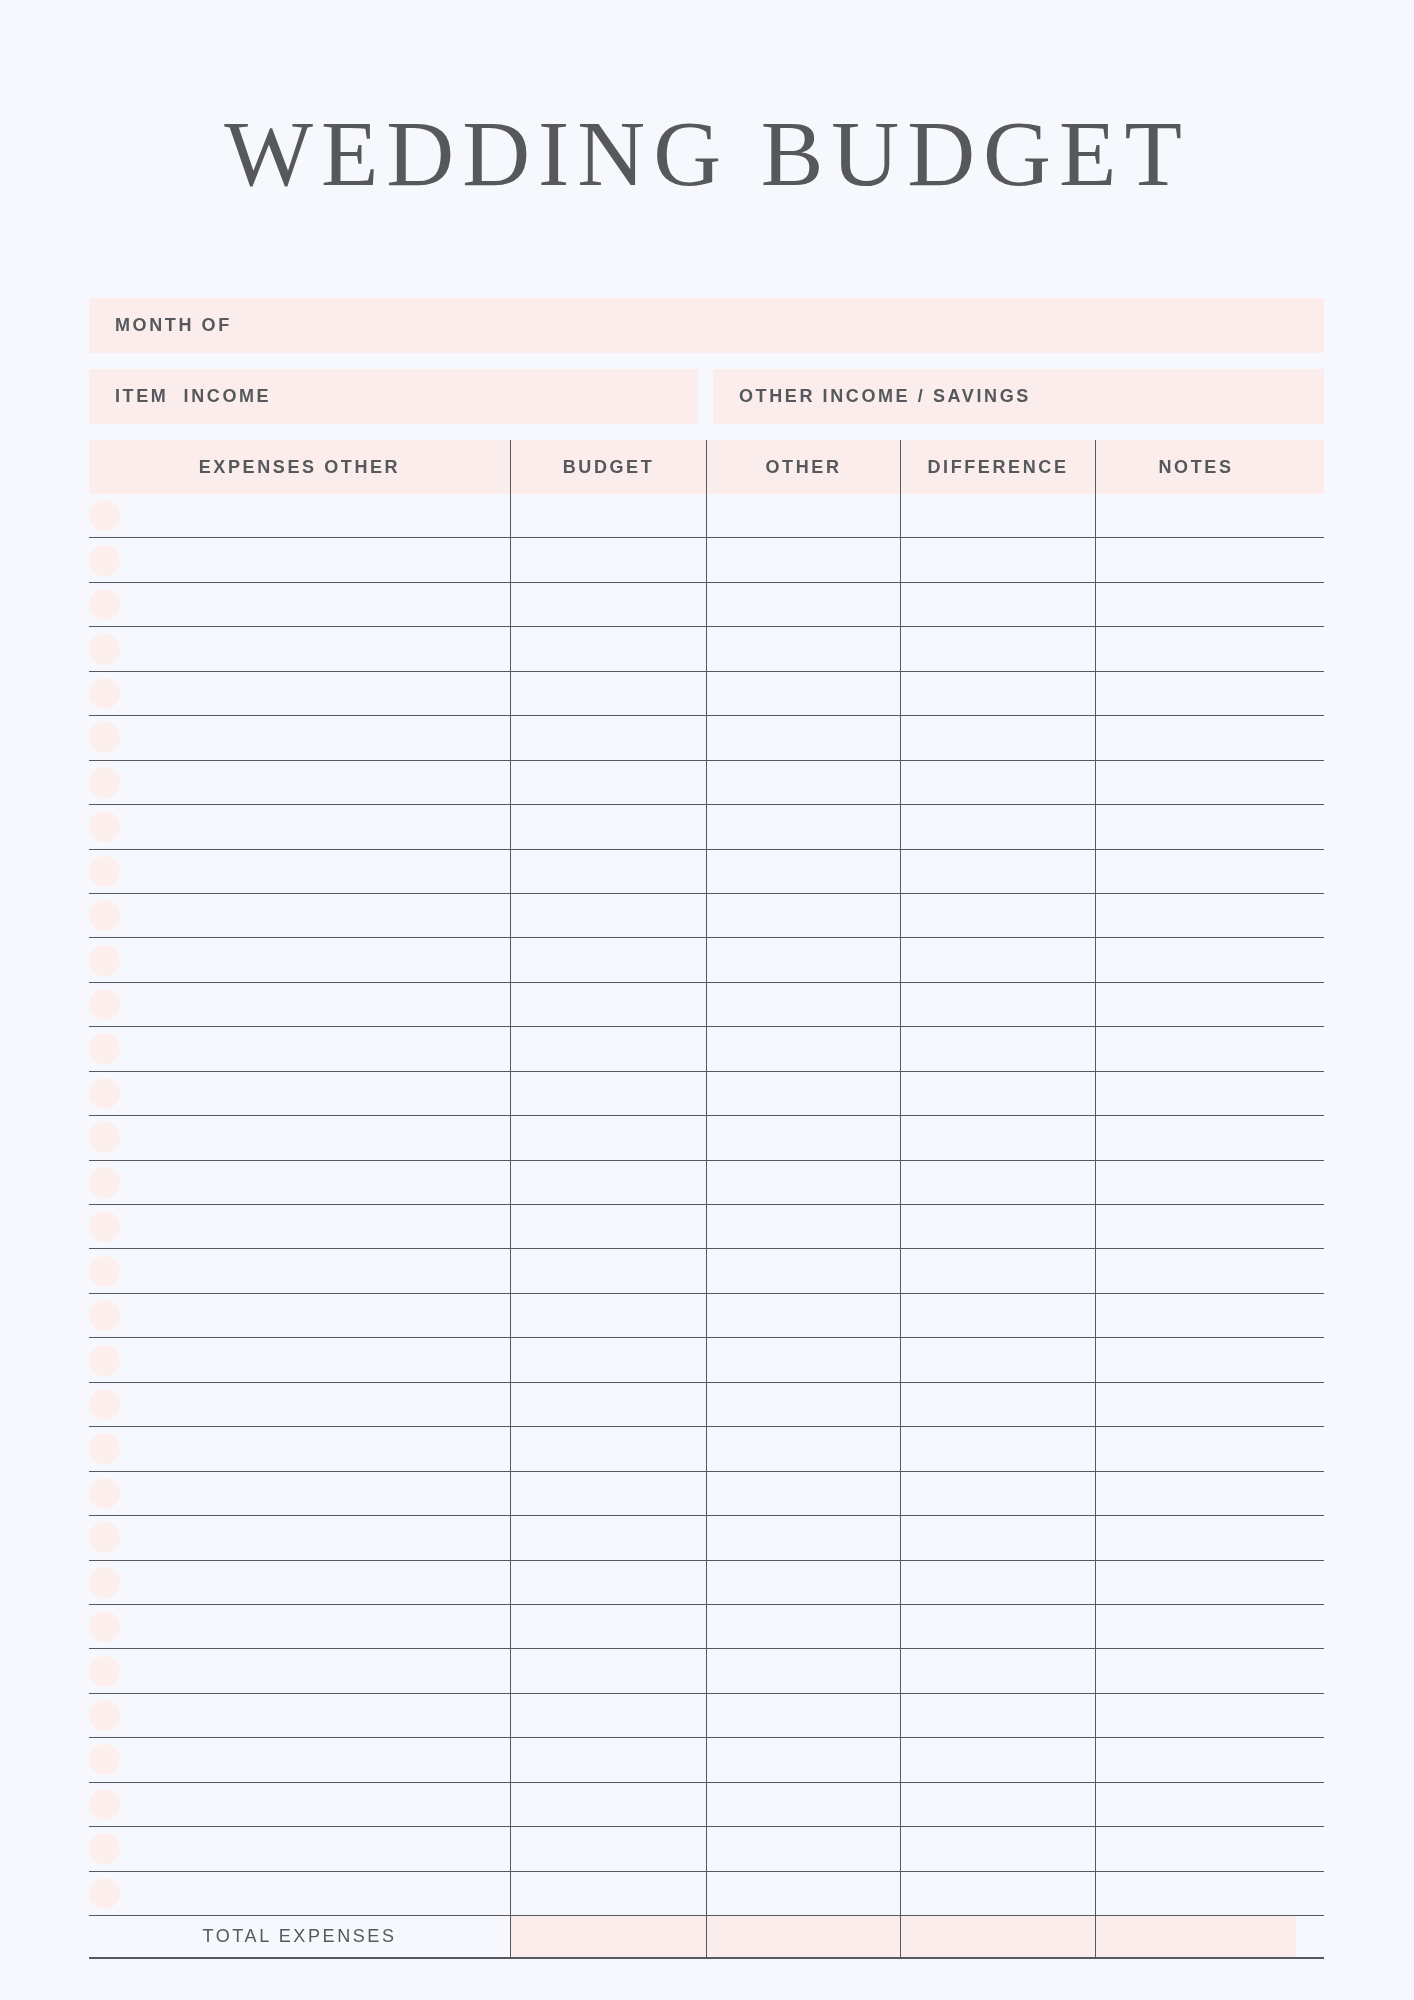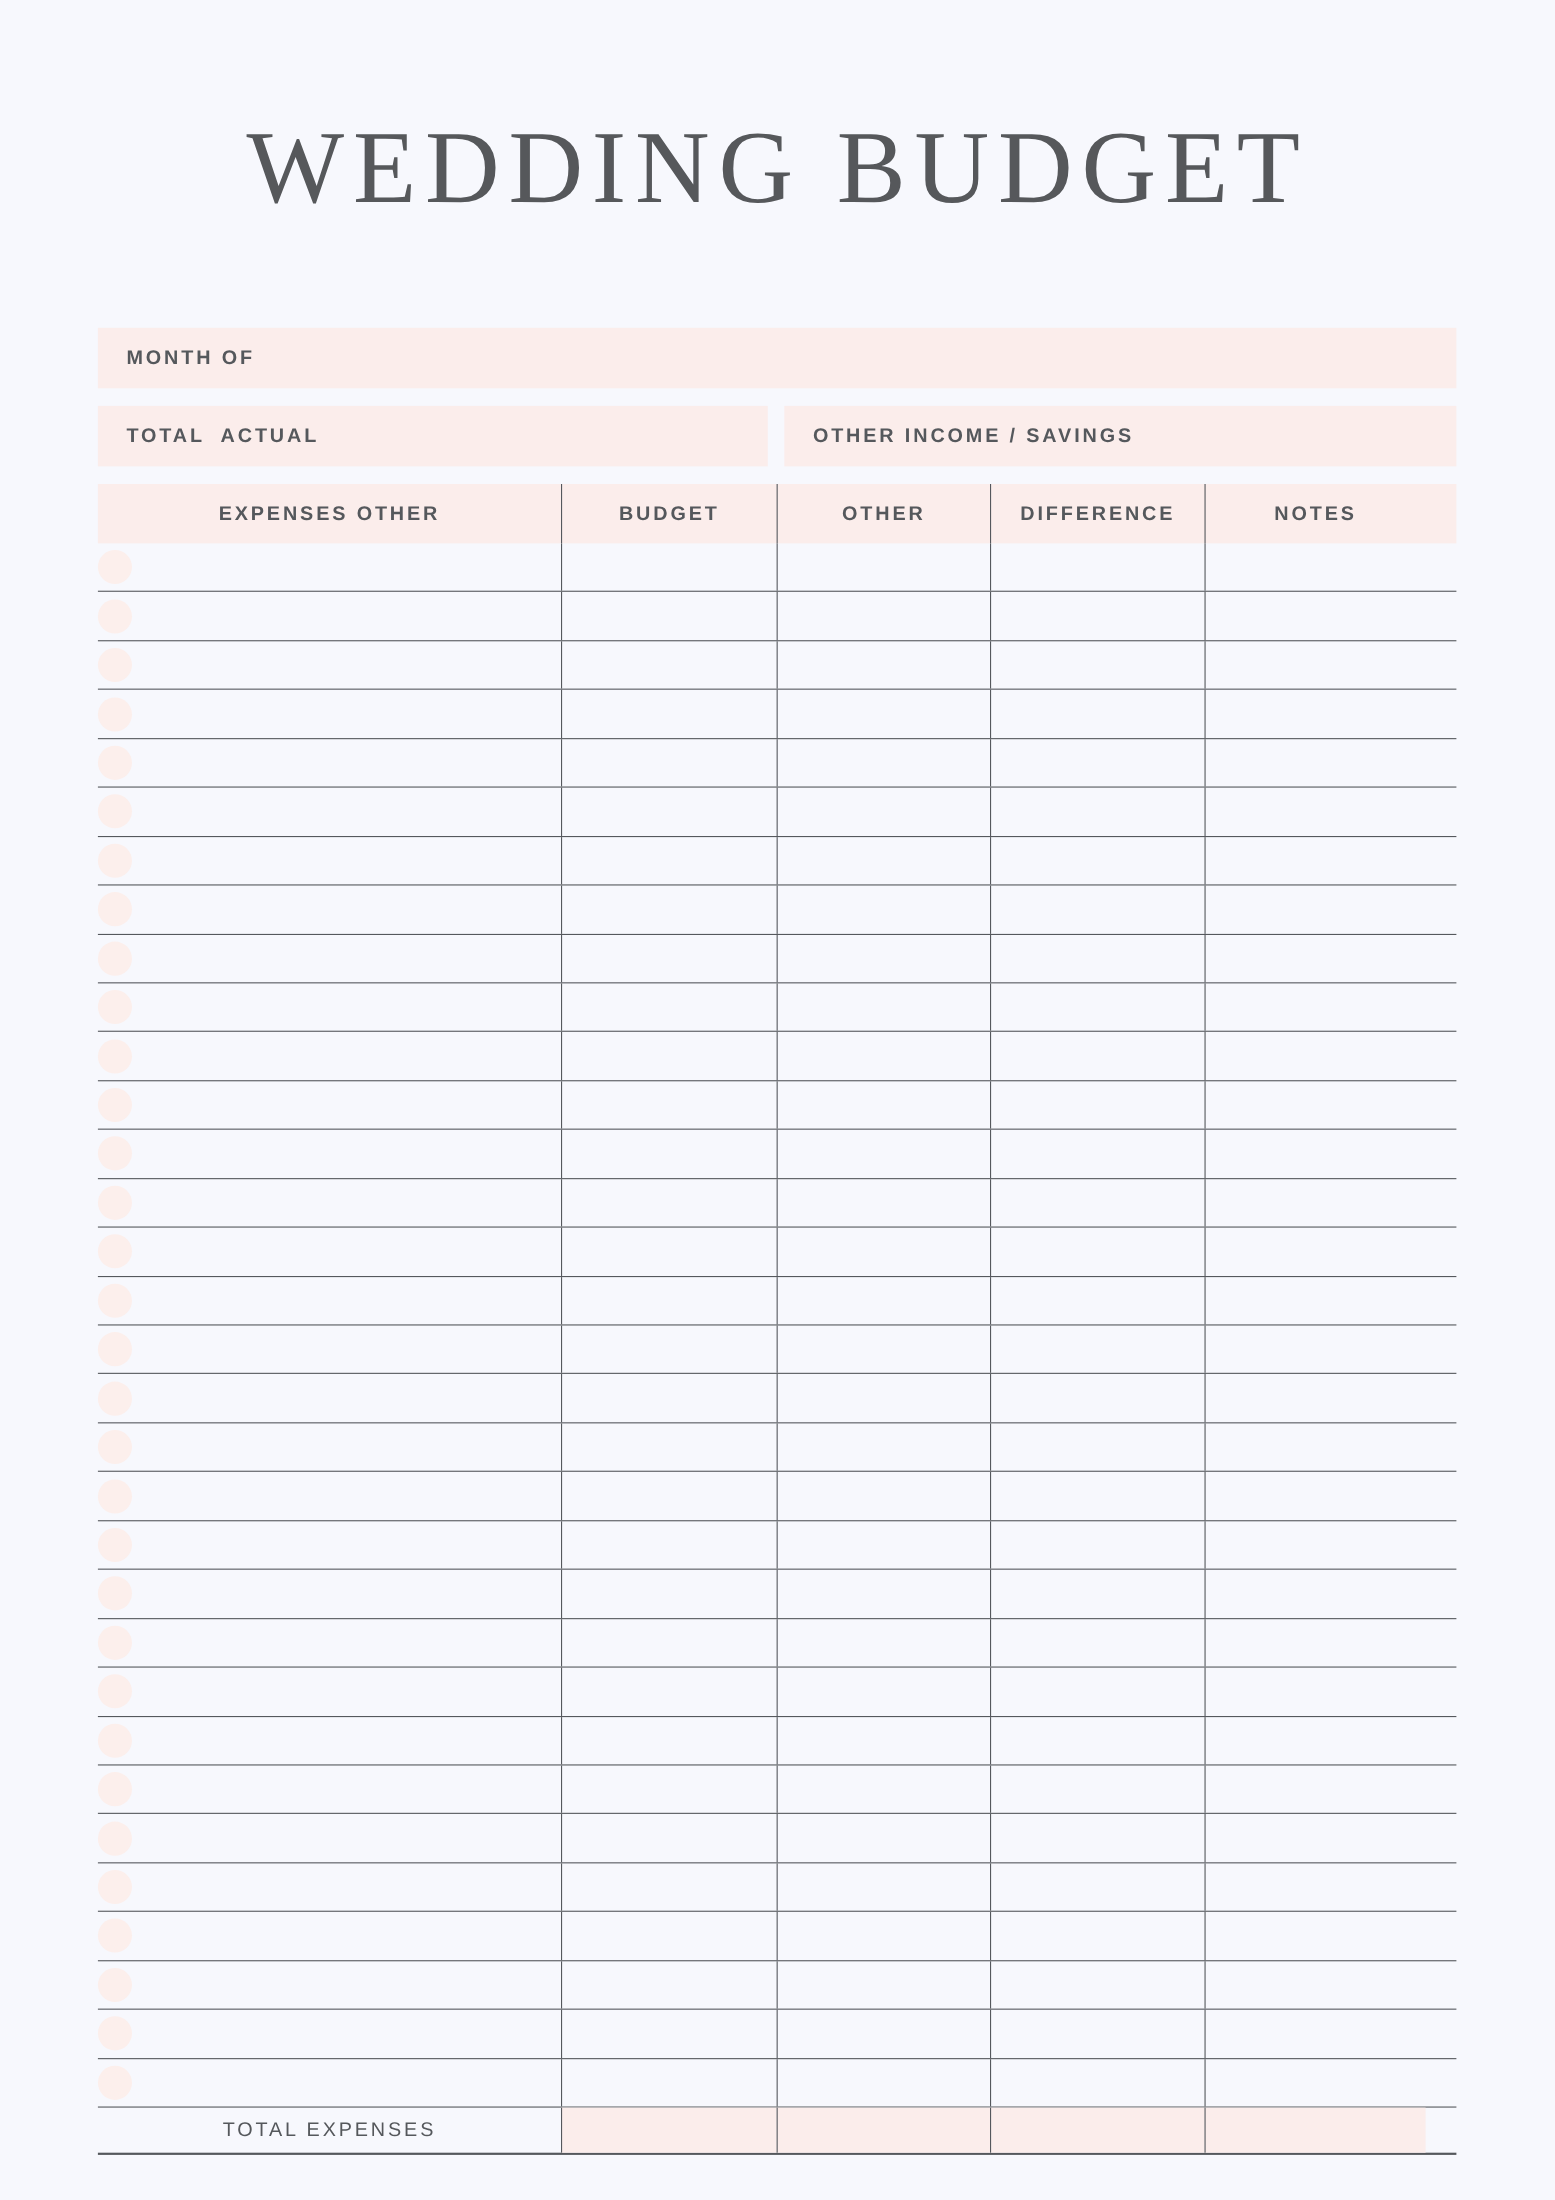--- a/index.html
+++ b/index.html
@@ -105,21 +105,21 @@
 
 <div class="page">
 
   <div class="title">WEDDING BUDGET</div>
 
   <div class="bar month">
     <span class="field-label">MONTH OF</span>
   </div>
 
   <div class="bar income-left">
-    <span class="field-label">TOTAL  ACTUAL</span>
+    <span class="field-label">ITEM  INCOME</span>
   </div>
 
   <div class="bar income-right">
     <span class="field-label">OTHER INCOME / SAVINGS</span>
   </div>
 
   <div class="table">
     <div class="thead">
       <div class="th c1">EXPENSES OTHER</div>
       <div class="th c2 vline">BUDGET</div>

